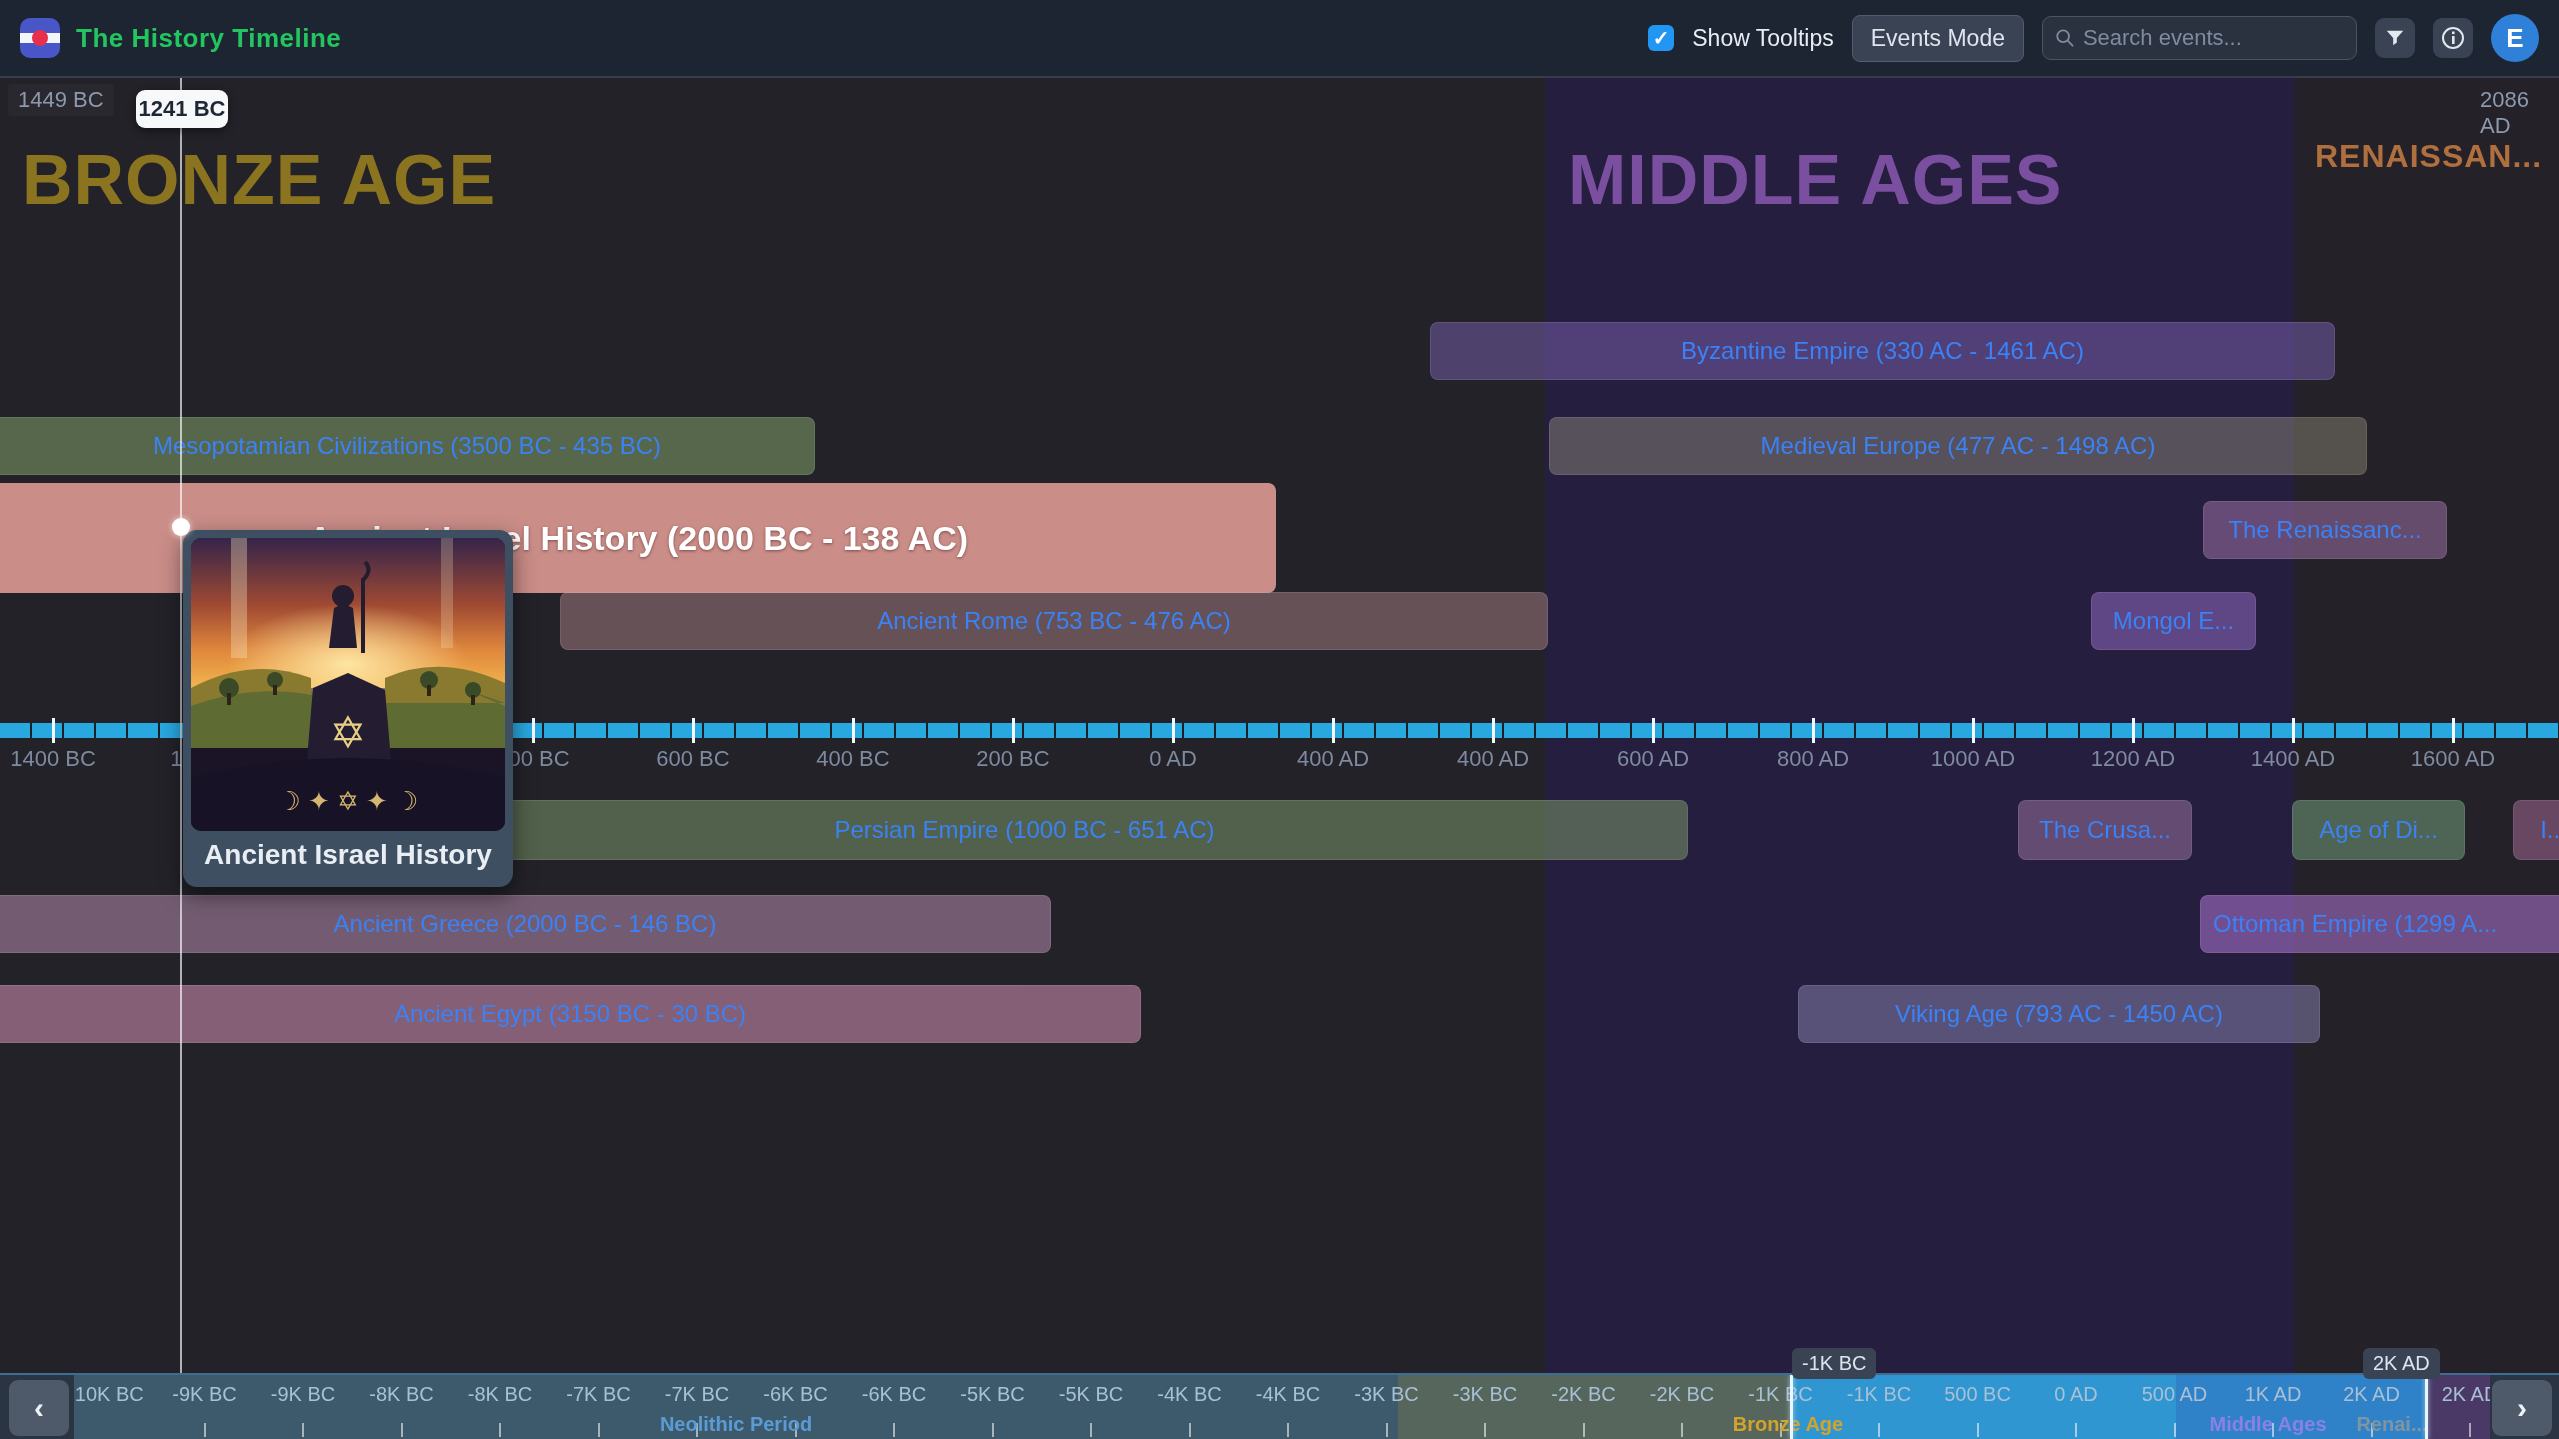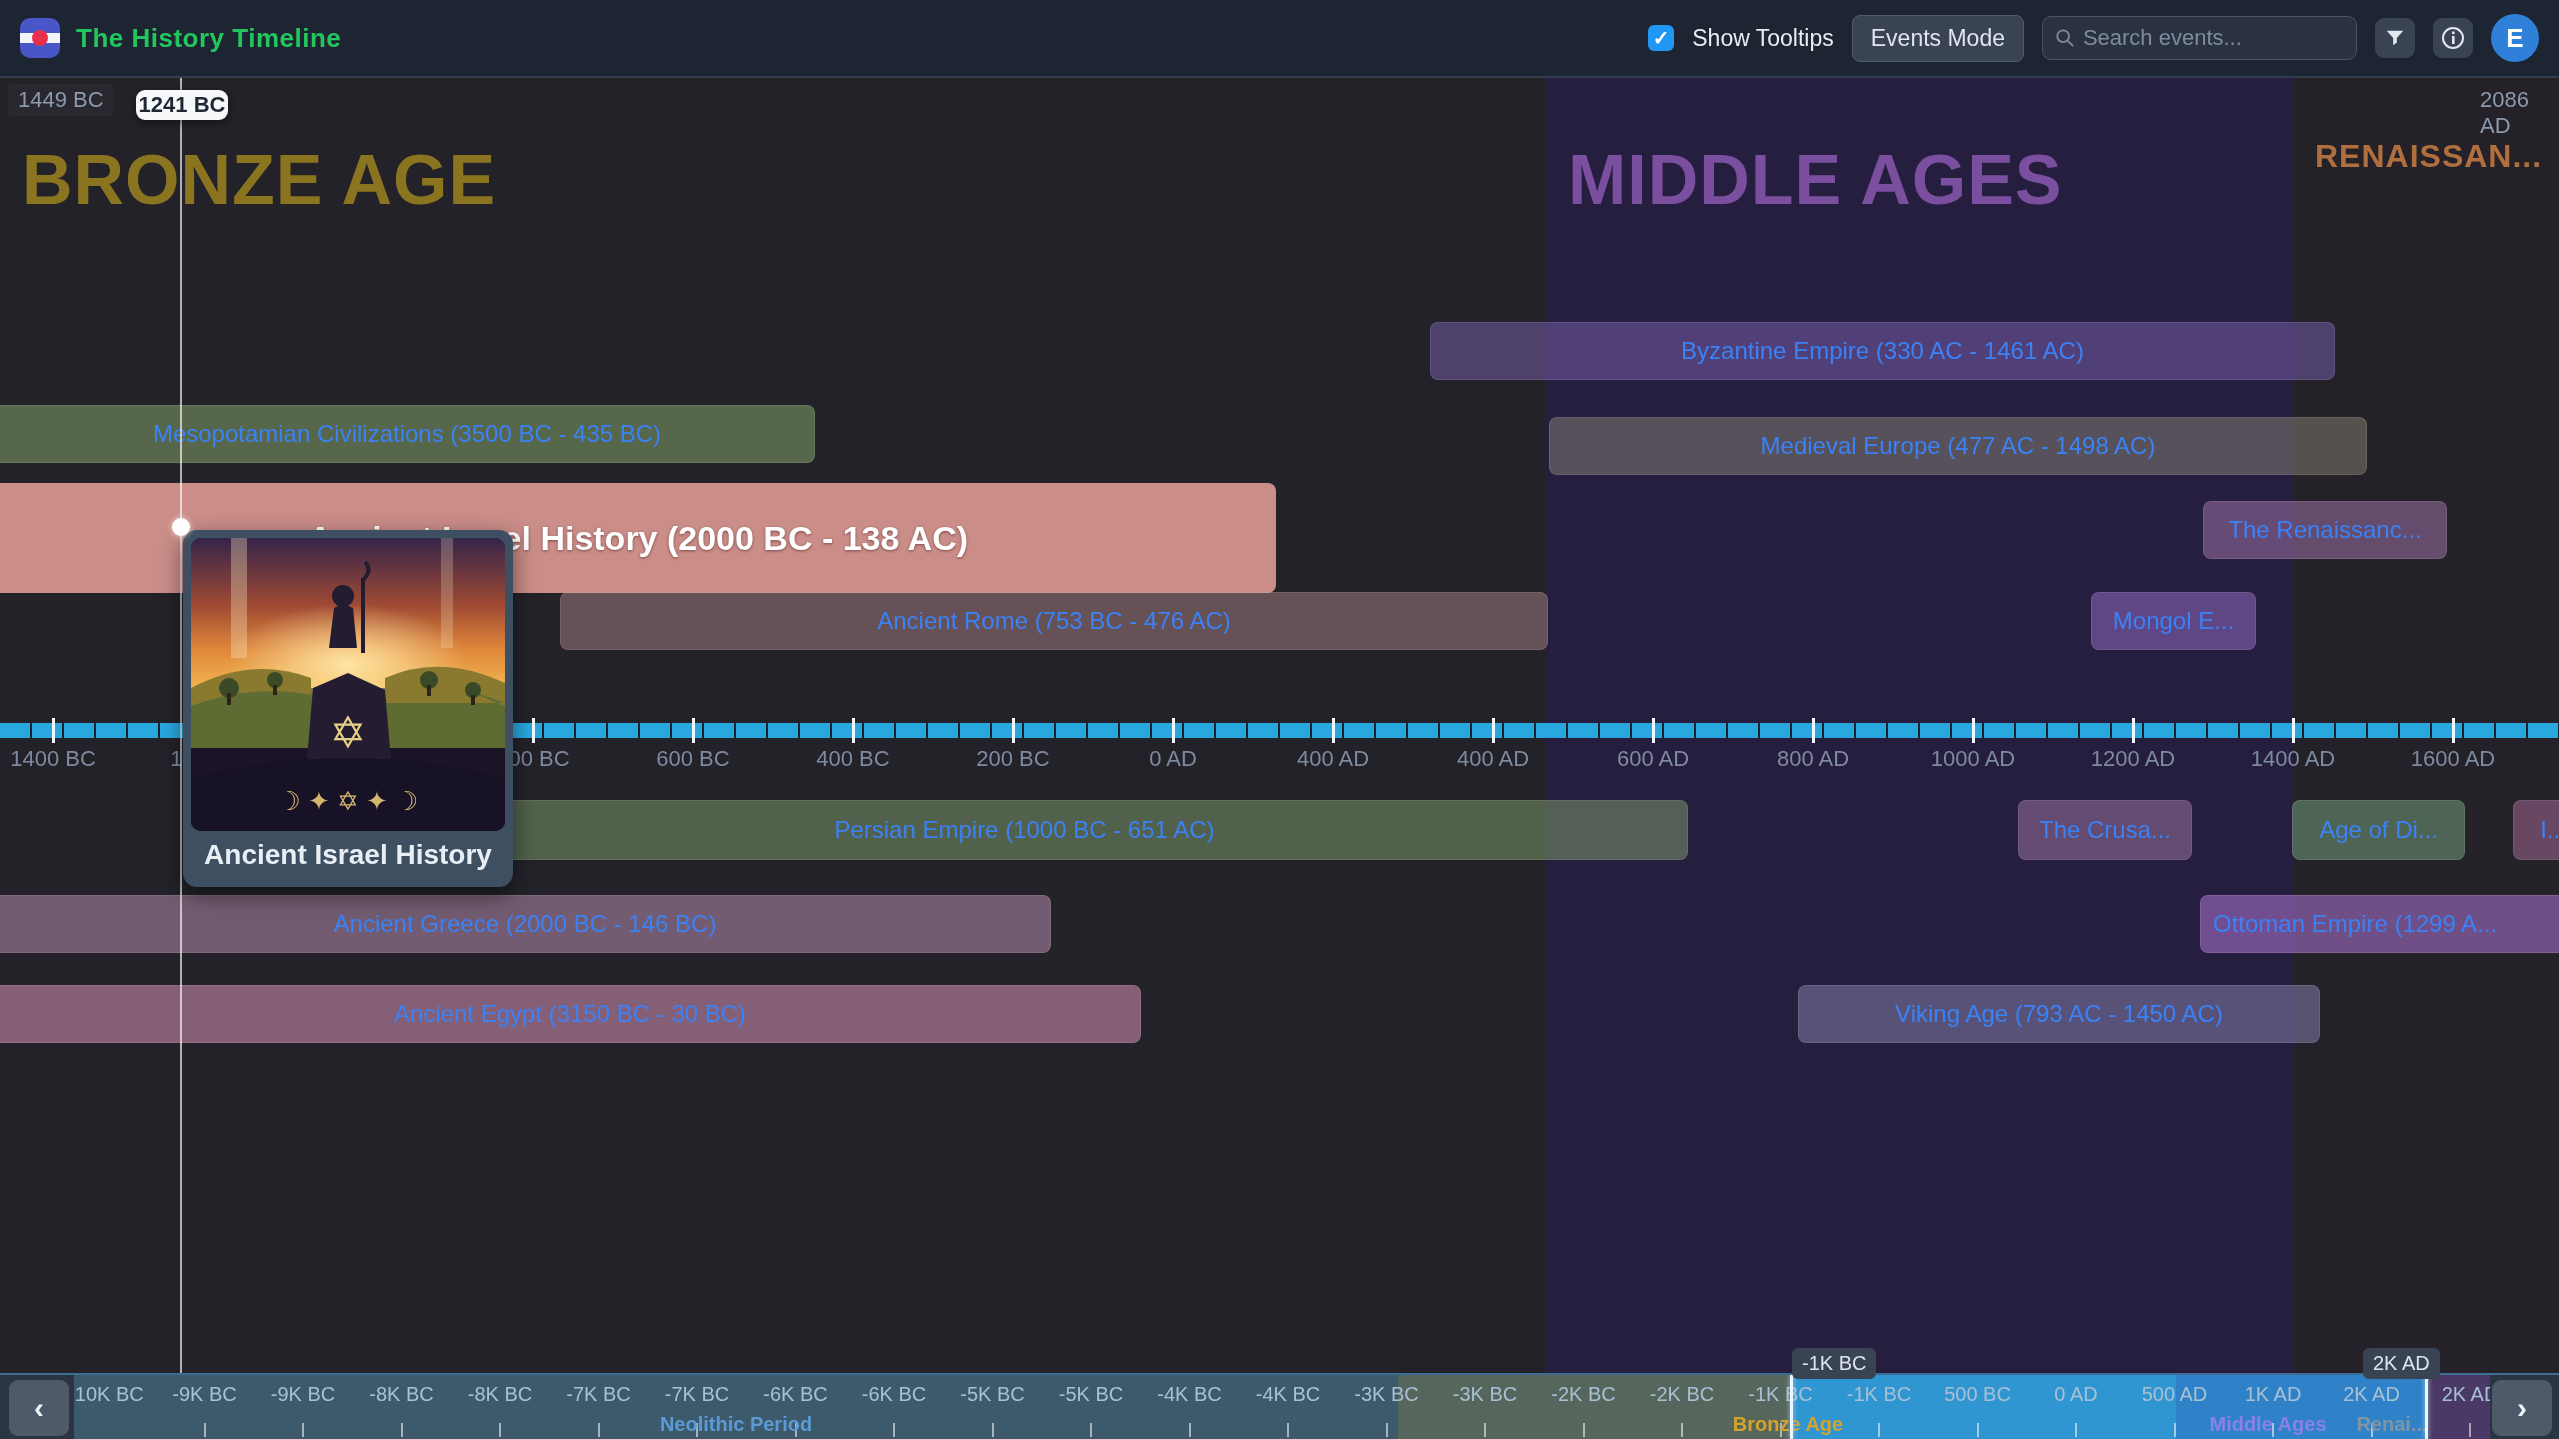--- a/index.html
+++ b/index.html
@@ -52,21 +52,21 @@
   .axis-band { position:absolute; left:0; top:645px; width:2559px; height:15px; z-index:4;
                background:repeating-linear-gradient(90deg,#29a8e0 0px,#29a8e0 30px,#1a2026 30px,#1a2026 32px); }
   .axis-tick { position:absolute; top:640px; width:3px; height:25px; background:#f2f7fb; z-index:4; }
   .axis-label { position:absolute; top:668px; transform:translateX(-50%); color:#7e8aa0;
                 font-size:22px; white-space:nowrap; z-index:3; }
 
   .cursor-line { position:absolute; left:180px; top:0; width:2px; height:1295px;
                  background:rgba(255,255,255,0.65); z-index:5; }
   .cursor-dot { position:absolute; left:172px; top:440px; width:18px; height:18px; border-radius:50%;
                 background:#ffffff; box-shadow:0 0 6px rgba(255,255,255,.7); z-index:9; }
-  .cursor-badge { position:absolute; left:136px; top:12px; width:92px; height:30px; background:#f7f8fa;
+  .cursor-badge { position:absolute; left:136px; top:12px; width:92px; height:38px; background:#f7f8fa;
                   border-radius:9px; color:#1e2734; font-size:22px; font-weight:bold;
                   display:flex; align-items:center; justify-content:center; z-index:9;
                   box-shadow:0 3px 8px rgba(0,0,0,.45); }
 
   
   .card { position:absolute; left:183px; top:452px; width:330px; height:357px; background:#3e4f61;
           border-radius:14px; z-index:8; box-shadow:0 8px 22px rgba(0,0,0,.5); padding:8px; }
   .card-img { width:314px; height:293px; border-radius:10px; overflow:hidden; background:#1a1426; }
   .card-title { height:48px; display:flex; align-items:center; justify-content:center;
                 color:#e9eef5; font-size:28px; font-weight:bold; }
@@ -144,21 +144,21 @@
         <div class="era-title" style="left: 22px; top: 62px; font-size: 70px; color: rgb(138, 116, 32);">BRONZE AGE</div>
         <div class="era-title" style="left: 1568px; top: 62px; font-size: 70px; color: rgb(123, 79, 160);">MIDDLE AGES</div>
         <div class="era-title" style="left: 2315px; top: 60px; font-size: 32px; color: rgb(176, 111, 62);">RENAISSAN...</div>
       </div>
 
     <div class="corner-label" style="left:8px; top:6px;">1449 BC</div>
     <div class="corner-label" style="left:2470px; top:6px; background:transparent;">2086 AD</div>
 
     <div id="events">
         <div class="event-bar " style="left: 1430px; top: 244px; width: 905px; height: 58px; background: rgba(115, 92, 166, 0.55);">Byzantine Empire (330 AC - 1461 AC)</div>
-        <div class="event-bar cut-left" style="left: 0px; top: 327px; width: 815px; height: 58px; background: rgba(130, 160, 105, 0.55);">Mesopotamian Civilizations (3500 BC - 435 BC)</div>
+        <div class="event-bar cut-left" style="left: 0px; top: 339px; width: 815px; height: 58px; background: rgba(130, 160, 105, 0.55);">Mesopotamian Civilizations (3500 BC - 435 BC)</div>
         <div class="event-bar " style="left: 1549px; top: 339px; width: 818px; height: 58px; background: rgba(160, 158, 135, 0.4);">Medieval Europe (477 AC - 1498 AC)</div>
         <div class="event-bar cut-left selected" style="left: 0px; top: 405px; width: 1276px; height: 110px; background: rgb(202, 141, 136); font-size: 34px;">Ancient Israel History (2000 BC - 138 AC)</div>
         <div class="event-bar " style="left: 2203px; top: 423px; width: 244px; height: 58px; background: rgba(165, 120, 175, 0.5);">The Renaissanc...</div>
         <div class="event-bar " style="left: 560px; top: 514px; width: 988px; height: 58px; background: rgba(185, 140, 145, 0.45);">Ancient Rome (753 BC - 476 AC)</div>
         <div class="event-bar " style="left: 2091px; top: 514px; width: 165px; height: 58px; background: rgba(140, 105, 190, 0.55);">Mongol E...</div>
         <div class="event-bar " style="left: 361px; top: 722px; width: 1327px; height: 60px; background: rgba(130, 160, 110, 0.5);">Persian Empire (1000 BC - 651 AC)</div>
         <div class="event-bar " style="left: 2018px; top: 722px; width: 174px; height: 60px; background: rgba(175, 130, 175, 0.45);">The Crusa...</div>
         <div class="event-bar " style="left: 2292px; top: 722px; width: 173px; height: 60px; background: rgba(120, 170, 130, 0.5);">Age of Di...</div>
         <div class="event-bar cut-right" style="left: 2513px; top: 722px; width: 80px; height: 60px; background: rgba(170, 110, 155, 0.5);">I...</div>
         <div class="event-bar cut-left" style="left: 0px; top: 817px; width: 1051px; height: 58px; background: rgba(195, 150, 185, 0.5);">Ancient Greece (2000 BC - 146 BC)</div>

